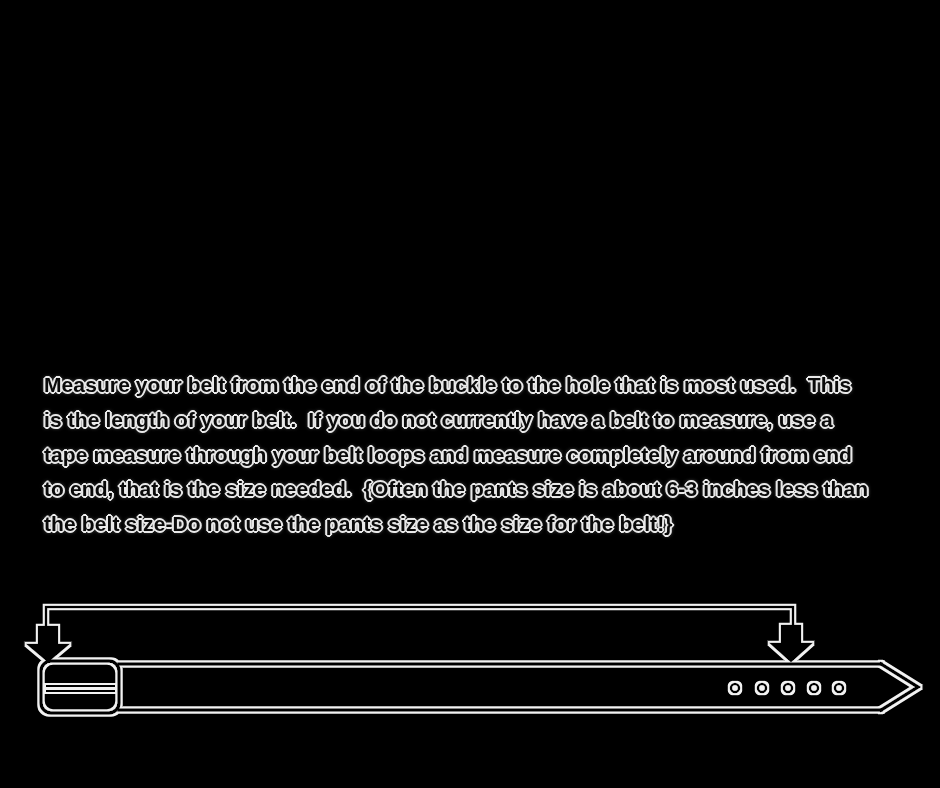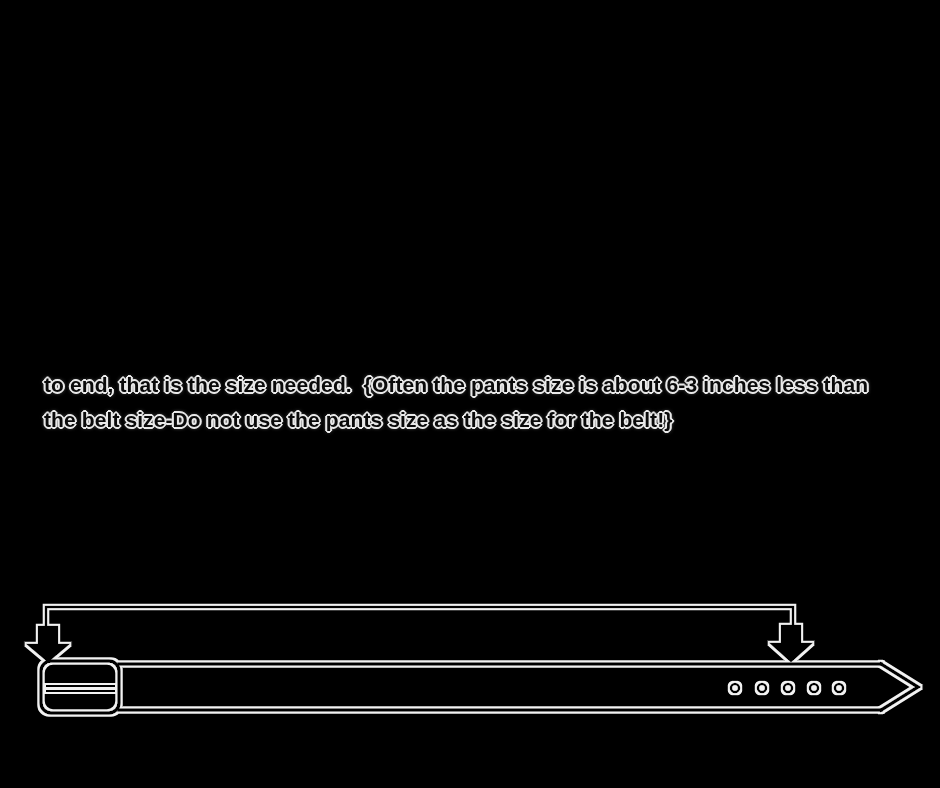--- a/index.html
+++ b/index.html
@@ -39,20 +39,23 @@
     left: 0;
     top: 0;
   }
 </style>
 </head>
 <body>
 
 <div class="page">
 
   <div class="paragraph">
+    <div class="line">Measure your belt from the end of the buckle to the hole that is most used.  This</div>
+    <div class="line">is the length of your belt.  If you do not currently have a belt to measure, use a</div>
+    <div class="line">tape measure through your belt loops and measure completely around from end</div>
     <div class="line">to end, that is the size needed.  {Often the pants size is about 6-3 inches less than</div>
     <div class="line">the belt size-Do not use the pants size as the size for the belt!}</div>
   </div>
 
   <svg class="diagram-svg" width="940" height="788" viewBox="0 0 940 788">
     <defs>
       <filter id="halo" x="-20%" y="-20%" width="140%" height="140%">
         <feMorphology in="SourceAlpha" operator="dilate" radius="2.2" result="dil"></feMorphology>
         <feFlood flood-color="#ffffff" flood-opacity="0.95"></feFlood>
         <feComposite in2="dil" operator="in" result="halo"></feComposite>

